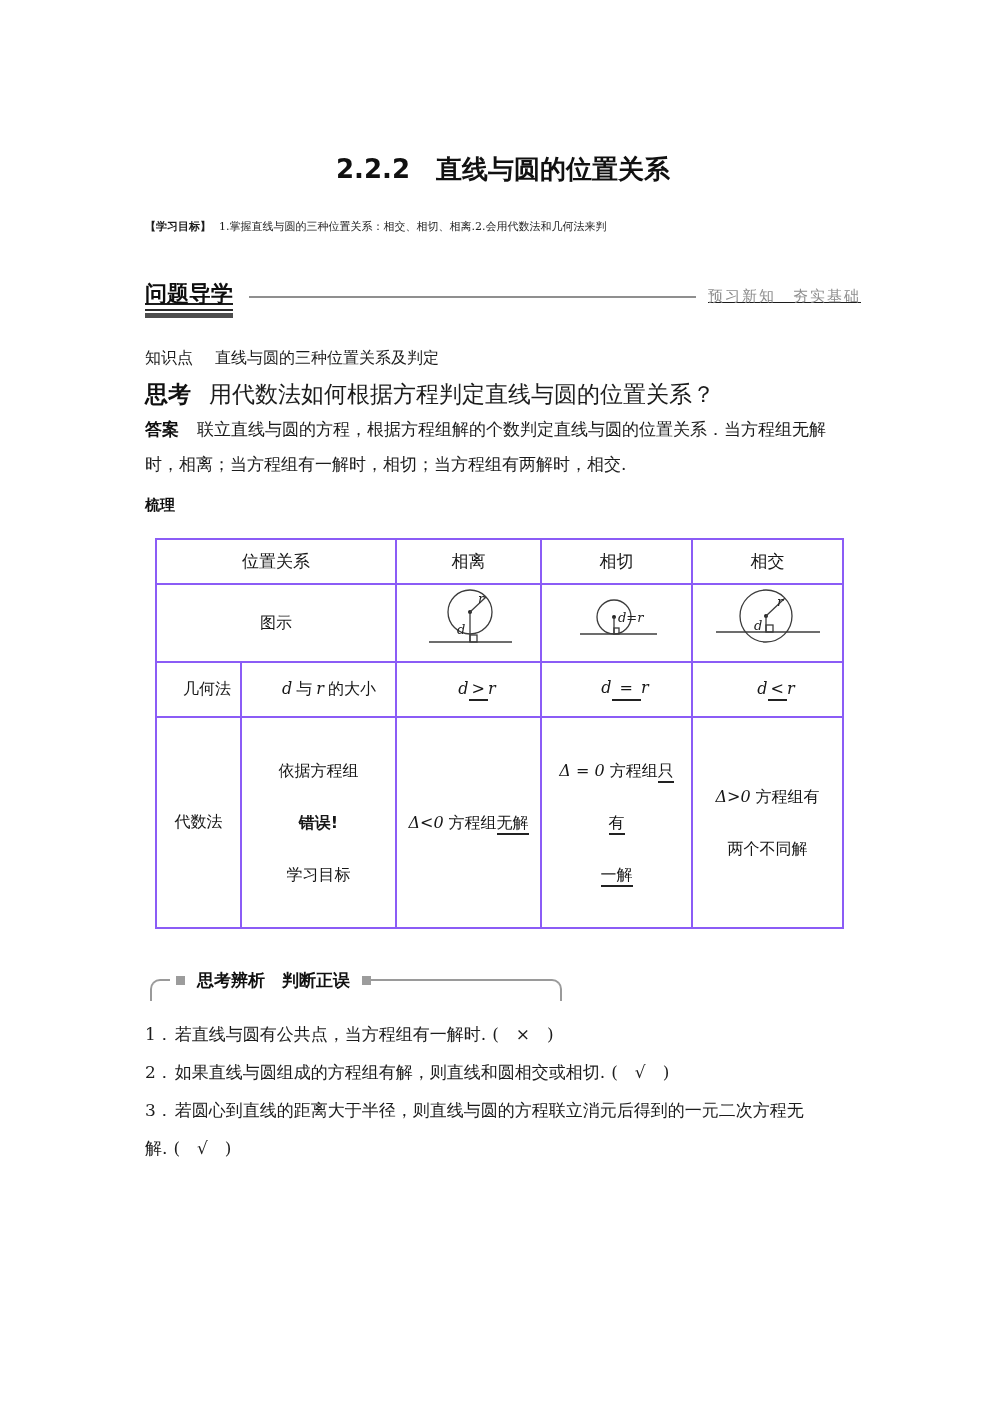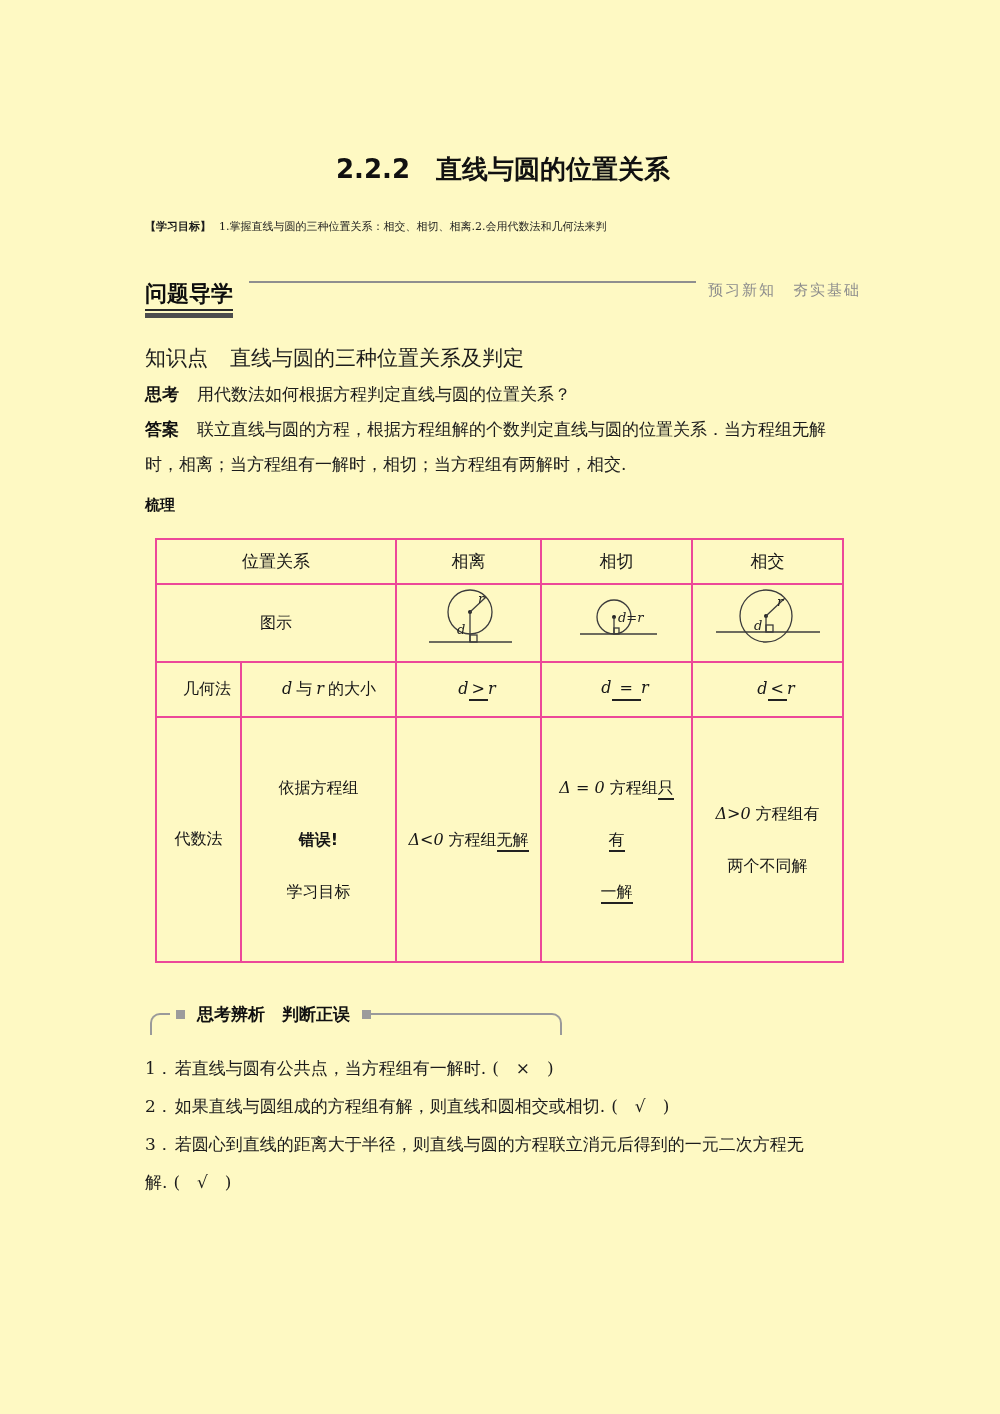--- a/index.html
+++ b/index.html
@@ -1,72 +1,72 @@
 <!DOCTYPE html>
 <html><head>
 <meta charset="utf-8">
 <style>
   * { margin:0; padding:0; box-sizing:border-box; }
   html,body { background:#e8e8e8; }
   .page {
     position:relative; width:1000px; height:1414px; margin:0 auto;
-    background:#fef9c3; color:#1c1c1c; overflow:hidden;
+    background:#ffffff; color:#1c1c1c; overflow:hidden;
     font-family:"DejaVu Serif","Liberation Serif",serif;
   }
   .content { width:716px; margin-left:145px; }
 
   
   .doc-title {
     margin-top:152px; text-align:center;
     font-family:"DejaVu Sans","Liberation Sans",sans-serif;
     font-weight:bold; font-size:26px; line-height:34px; color:#111;
   }
 
   
   .objectives { margin-top:22px; font-size:11px; line-height:37px; }
   .objectives .obj-label { font-weight:bold; margin-right:8px; }
 
   
-  .section-header { margin-top:36px; display:flex; align-items:flex-start; }
+  .section-header { margin-top:36px; display:flex; align-items:center;text-decoration:underline; }
   .hdr-block { flex:0 0 auto; }
   .hdr-text {
     display:block; font-family:"DejaVu Sans","Liberation Sans",sans-serif;
     font-weight:bold; font-size:22px; line-height:26px; color:#0e0e0e;
     padding-bottom:2px; border-bottom:2px solid #2a2a2a;
   }
   .hdr-bar { height:5px; background:#4d4d4d; margin-top:2px; }
   .hdr-line { flex:1 1 auto; height:2px; background:#8f8f8f; margin:0 12px 6px 16px; }
   .hdr-right {
     font-family:"DejaVu Sans","Liberation Sans",sans-serif;
     font-size:15px; color:#8d8d8d; white-space:nowrap; letter-spacing:2px;
     margin-bottom:6px;
   }
 
   
-  .kp { margin-top:22px; font-size:21px; line-height:36px; }
+  .kp { margin-top:22px; font-size:16px; line-height:36px; }
   .kp .kp-label { margin-right:22px; }
-  .qline { font-size:17px; line-height:36px; }
+  .qline { font-size:23px; line-height:36px; }
   .blabel {
     font-family:"DejaVu Sans","Liberation Sans",sans-serif;
     font-weight:bold; margin-right:18px; color:#111;
   }
   .answer { font-size:17px; line-height:35px; }
   .tidy { margin-top:8px; font-size:15px; line-height:30px; }
 
   
   table.rel {
     margin-top:18px; margin-left:10px; border-collapse:collapse;
     font-family:"DejaVu Sans","Liberation Sans",sans-serif;
     font-size:16px; color:#161616; table-layout:fixed; width:687px;
   }
-  table.rel td { border:2px solid #ec4899; text-align:center; vertical-align:middle; }
+  table.rel td { border:2px solid #8b5cf6; text-align:center; vertical-align:middle; }
   .r-head td { height:45px; font-size:17px; }
   .r-diag td { height:75px; }
   .r-geo  td { height:55px;padding-left:17px; }
-  .r-alg  td { height:245px; }
+  .r-alg  td { height:211px; }
   .ital { font-family:"DejaVu Serif","Liberation Serif",serif; font-style:italic; }
   .geo-desc .ital { margin:0 4px; }
   .op-ans {
     display:inline-block; font-family:"DejaVu Serif","Liberation Serif",serif;
     font-style:italic; border-bottom:2px solid #222; padding:0 3px 1px 3px;
   }
   .op-eq { padding:0 8px 2px 8px; }
   .alg-desc { text-align:left; padding:0 12px; line-height:52px; }
   .alg-desc .err { font-weight:bold; text-align:center; }
   .alg-cell { text-align:left; padding:8px 10px; line-height:52px; }

